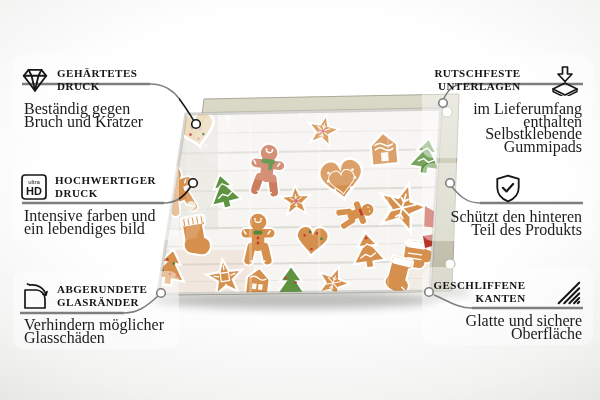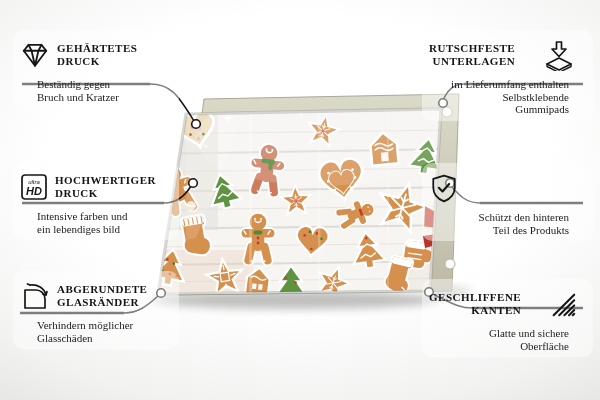--- a/index.html
+++ b/index.html
@@ -5,32 +5,32 @@
   html,body{margin:0;padding:0;}
   .stage{
     position:relative;width:600px;height:400px;overflow:hidden;
     background:radial-gradient(130% 115% at 50% 40%, #ffffff 32%, #f2f2f1 54%, #dcdcda 75%, #b9b9b7 100%);
     font-family:"Liberation Serif","DejaVu Serif",serif;color:#141414;
   }
   .co{position:absolute;z-index:3;}
   .co::before{content:"";position:absolute;inset:-9px -7px -5px -7px;background:rgba(255,255,255,.45);border-radius:10px;z-index:-1;}
   .co-l{left:20px;width:152px;text-align:left;}
   .co-r{left:429px;width:157px;text-align:right;}
-  .co-l1,.co-r1{top:39px;}
+  .co-l1,.co-r1{top:64px;}
   .co-l2{top:171px;}
   .co-r2{top:172px;}
   .co-l3{top:280px;}
-  .co-r3{top:288px;}
+  .co-r3{top:276px;}
   .head{display:flex;align-items:center;gap:7px;height:32px;}
-  .co-r .head{justify-content:flex-start;gap:28px;}
-  .icn{flex:0 0 auto;display:inline-flex;font-style:italic;}
+  .co-r .head{justify-content:center;gap:28px;}
+  .icn{flex:0 0 auto;display:inline-flex;}
   .icn svg{display:block;}
   .ttl{margin:0;font-size:11px;font-weight:700;line-height:13.5px;letter-spacing:.5px;}
   .ttl span{display:block;}
-  .dsc{margin:7px 17px 0;font-size:11px;line-height:12.5px;color:#1c1c1c;}
+  .dsc{margin:7px 4px 0;font-size:16px;line-height:12.5px;color:#1c1c1c;}
   .dsc span{display:block;}
   .lines{position:absolute;inset:0;z-index:2;pointer-events:none;}
   .photo{position:absolute;inset:0;z-index:1;}
   .ice{fill:#fff;stroke:#fff;stroke-width:3.8;stroke-linejoin:round;stroke-linecap:round;}
   .wline{fill:none;stroke:#fff;stroke-width:1.4;stroke-linecap:round;}
   .flk{stroke:#fff;stroke-width:1.3;stroke-linecap:round;fill:none;}
   .ico{stroke:#161616;stroke-width:1.7;fill:none;stroke-linejoin:round;stroke-linecap:round;}
 </style>
 </head>
 <body>

